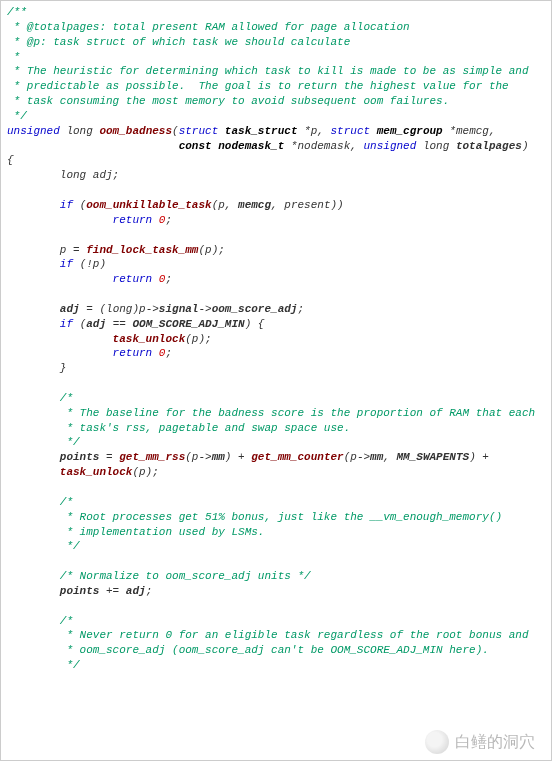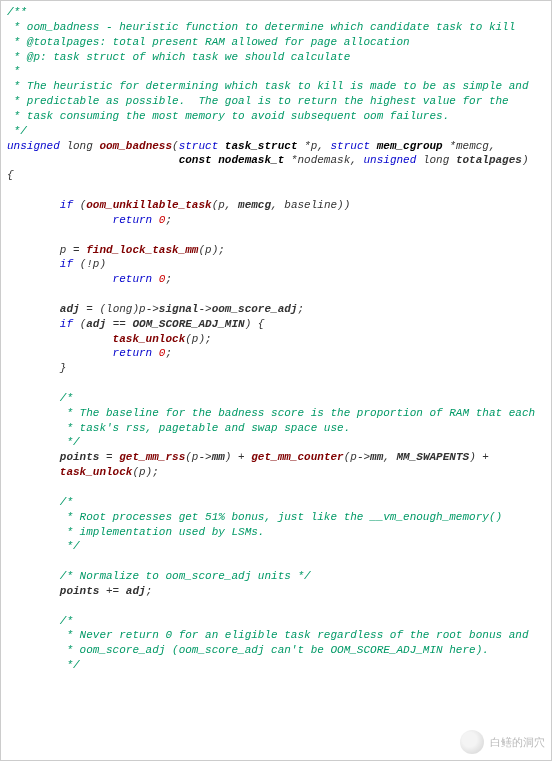--- a/index.html
+++ b/index.html
@@ -26,56 +26,56 @@
   .line { white-space: pre; }
   .cm { color: #009966; } 
   .kw { color: #0000cc; } 
   .ty { color: #000000; font-weight: bold; } 
   .fn { color: #800000; font-weight: bold; } 
   .nm { color: #cc0000; } 
   .id { color: #333333; font-weight: bold; } 
   .pl { color: #333333; }
   .watermark {
     position: absolute;
-    right: 6px;
+    right: 16px;
     bottom: 6px;
     display: flex;
     align-items: center;
     gap: 6px;
     opacity: 0.6;
     font-style: normal;
     font-family: sans-serif;
-    font-size: 11px;
+    font-size: 16px;
     color: #888;
   }
   .wm-circle {
     width: 24px;
     height: 24px;
     border-radius: 50%;
     background: radial-gradient(circle at 40% 40%, #eee 35%, #ccc 70%, #aaa 100%);
   }
 </style>
 </head>
 <body>
 
 <div class="code-box">
 <div class="line"><span class="cm">/**</span></div>
-<div class="line"><span class="cm"> * oom_badness - heuristic function to determine which candidate task to kill</span></div>
 <div class="line"><span class="cm"> * @totalpages: total present RAM allowed for page allocation</span></div>
 <div class="line"><span class="cm"> * @p: task struct of which task we should calculate</span></div>
 <div class="line"><span class="cm"> *</span></div>
 <div class="line"><span class="cm"> * The heuristic for determining which task to kill is made to be as simple and</span></div>
 <div class="line"><span class="cm"> * predictable as possible.  The goal is to return the highest value for the</span></div>
 <div class="line"><span class="cm"> * task consuming the most memory to avoid subsequent oom failures.</span></div>
 <div class="line"><span class="cm"> */</span></div>
 <div class="line"><span class="kw">unsigned</span><span class="pl"> long </span><span class="fn">oom_badness</span><span class="pl">(</span><span class="kw">struct</span><span class="ty"> task_struct </span><span class="pl">*p, </span><span class="kw">struct</span><span class="ty"> mem_cgroup </span><span class="pl">*memcg,</span></div>
 <div class="line"><span class="ty">                          const nodemask_t </span><span class="pl">*nodemask, </span><span class="kw">unsigned</span><span class="pl"> long </span><span class="id">totalpages</span><span class="pl">)</span></div>
 <div class="line"><span class="pl">{</span></div>
+<div class="line"><span class="pl">        long adj;</span></div>
 <div class="line">&nbsp;</div>
-<div class="line"><span class="kw">        if </span><span class="pl">(</span><span class="fn">oom_unkillable_task</span><span class="pl">(p, </span><span class="id">memcg</span><span class="pl">, baseline))</span></div>
+<div class="line"><span class="kw">        if </span><span class="pl">(</span><span class="fn">oom_unkillable_task</span><span class="pl">(p, </span><span class="id">memcg</span><span class="pl">, present))</span></div>
 <div class="line"><span class="kw">                return </span><span class="nm">0</span><span class="pl">;</span></div>
 <div class="line">&nbsp;</div>
 <div class="line"><span class="pl">        p = </span><span class="fn">find_lock_task_mm</span><span class="pl">(p);</span></div>
 <div class="line"><span class="kw">        if </span><span class="pl">(!p)</span></div>
 <div class="line"><span class="kw">                return </span><span class="nm">0</span><span class="pl">;</span></div>
 <div class="line">&nbsp;</div>
 <div class="line"><span class="id">        adj</span><span class="pl"> = (long)p-&gt;</span><span class="id">signal</span><span class="pl">-&gt;</span><span class="id">oom_score_adj</span><span class="pl">;</span></div>
 <div class="line"><span class="kw">        if </span><span class="pl">(</span><span class="id">adj</span><span class="pl"> == </span><span class="id">OOM_SCORE_ADJ_MIN</span><span class="pl">) {</span></div>
 <div class="line"><span class="fn">                task_unlock</span><span class="pl">(p);</span></div>
 <div class="line"><span class="kw">                return </span><span class="nm">0</span><span class="pl">;</span></div>

